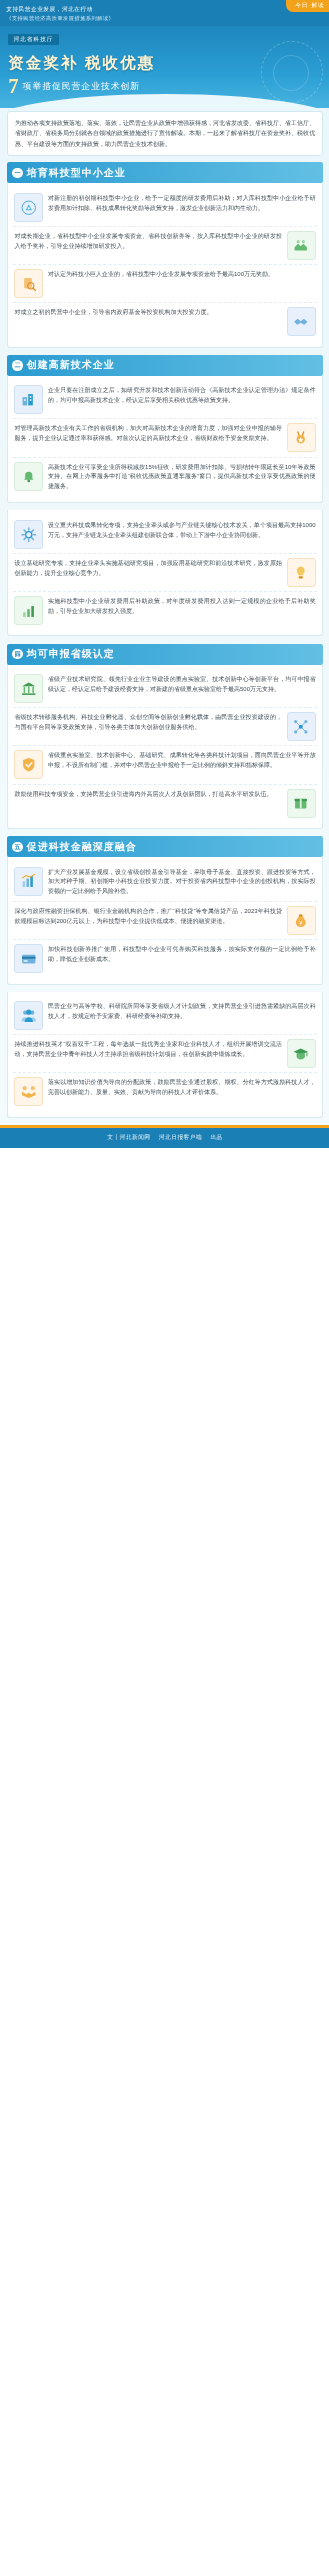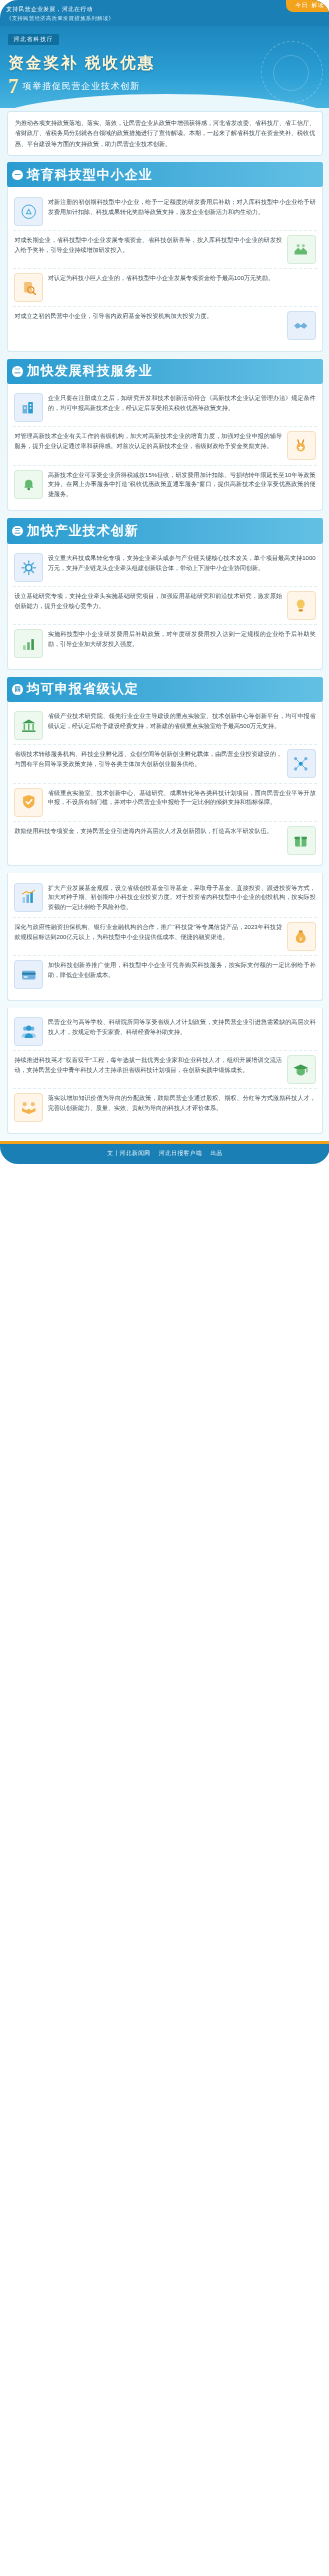--- a/index.html
+++ b/index.html
@@ -7,21 +7,20 @@
     width: 330px;
     background: #ffffff;
     font-family: "Liberation Sans", sans-serif;
     color: #333;
   }
   .page {
     width: 330px;
     background: linear-gradient(180deg,#e9f6fb 0%, #eef8fb 40%, #f3fbfd 100%);
     position: relative;
     overflow: hidden;
-    border-radius: 18px;
   }
 
   
   .topbar {
     position: relative;
     background: #1a7fb5;
     padding: 5.2px 6.2px 3.1px 6.2px;
   }
   .topbar-line {
     color: #ffffff;
@@ -139,21 +138,21 @@
     border-radius: 50%;
     font-size: 6.2px;
     font-weight: bold;
     text-align: center;
     line-height: 10.3px;
     font-family: "Liberation Serif", serif;
     flex: none;
   }
   .sec-title {
     color: #ffffff;
-    font-size: 13px;
+    font-size: 10px;
     font-weight: bold;
     letter-spacing: 1px;
     font-family: Liberation Serif, serif;
   }
 
   .card {
     background: #ffffff;
     border: 0.5px solid #d7ebf4;
     border-top: none;
     border-radius: 0 0 3.1px 3.1px;
@@ -277,21 +276,21 @@
         </div>
         <div class="txt">对成立之初的民营中小企业，引导省内政府基金等投资机构加大投资力度。</div>
       </div>
 
     </div>
   </div>
 
   <div class="section">
     <div class="sec-head">
       <span class="sec-num">二</span>
-      <span class="sec-title">加快发展科技服务业</span>
+      <span class="sec-title">创建高新技术企业</span>
     </div>
     <div class="card">
 
       <div class="row">
         <div class="icon-box blue2">
           <svg viewBox="0 0 34 34">
               <rect x="5" y="12" width="9" height="16" fill="#6fb2e0"></rect>
               <rect x="16" y="6" width="9" height="22" fill="#2a9bd0"></rect>
               <rect x="8" y="16" width="3" height="3" fill="#fff"></rect>
               <rect x="19" y="10" width="3" height="3" fill="#fff"></rect>
@@ -319,24 +318,20 @@
               <circle cx="17" cy="27" r="2.6" fill="#3f9a52"></circle>
             </svg>
         </div>
         <div class="txt">高新技术企业可享受企业所得税减按15%征收，研发费用加计扣除、亏损结转年限延长至10年等政策支持。在网上办事服务中打造“税收优惠政策直通车服务”窗口，提供高新技术企业享受优惠政策的便捷服务。</div>
       </div>
 
     </div>
   </div>
 
   <div class="section">
-    <div class="sec-head">
-      <span class="sec-num">三</span>
-      <span class="sec-title">加快产业技术创新</span>
-    </div>
     <div class="card">
 
       <div class="row">
         <div class="icon-box blue2">
           <svg viewBox="0 0 34 34">
               <circle cx="17" cy="17" r="6" fill="none" stroke="#2a9bd0" stroke-width="2.6"></circle>
               <g stroke="#6fb2e0" stroke-width="3" stroke-linecap="round">
                 <path d="M17 4 V8"></path>
                 <path d="M17 26 V30"></path>
                 <path d="M4 17 H8"></path>
@@ -432,20 +427,24 @@
               <rect x="15.2" y="9" width="3.6" height="19" fill="#d6f0da"></rect>
             </svg>
         </div>
         <div class="txt">鼓励使用科技专项资金，支持民营企业引进海内外高层次人才及创新团队，打造高水平研发队伍。</div>
       </div>
 
     </div>
   </div>
 
   <div class="section">
+    <div class="sec-head">
+      <span class="sec-num">五</span>
+      <span class="sec-title">促进科技金融深度融合</span>
+    </div>
     <div class="card">
 
       <div class="row">
         <div class="icon-box blue2">
           <svg viewBox="0 0 34 34">
               <rect x="5" y="18" width="5" height="11" fill="#9fcdeb"></rect>
               <rect x="12.5" y="13" width="5" height="16" fill="#6fb2e0"></rect>
               <rect x="20" y="8" width="5" height="21" fill="#2a9bd0"></rect>
               <path d="M4 12 L12 7 L20 10 L29 4" stroke="#f3a31b" stroke-width="2" fill="none"></path>
             </svg>

